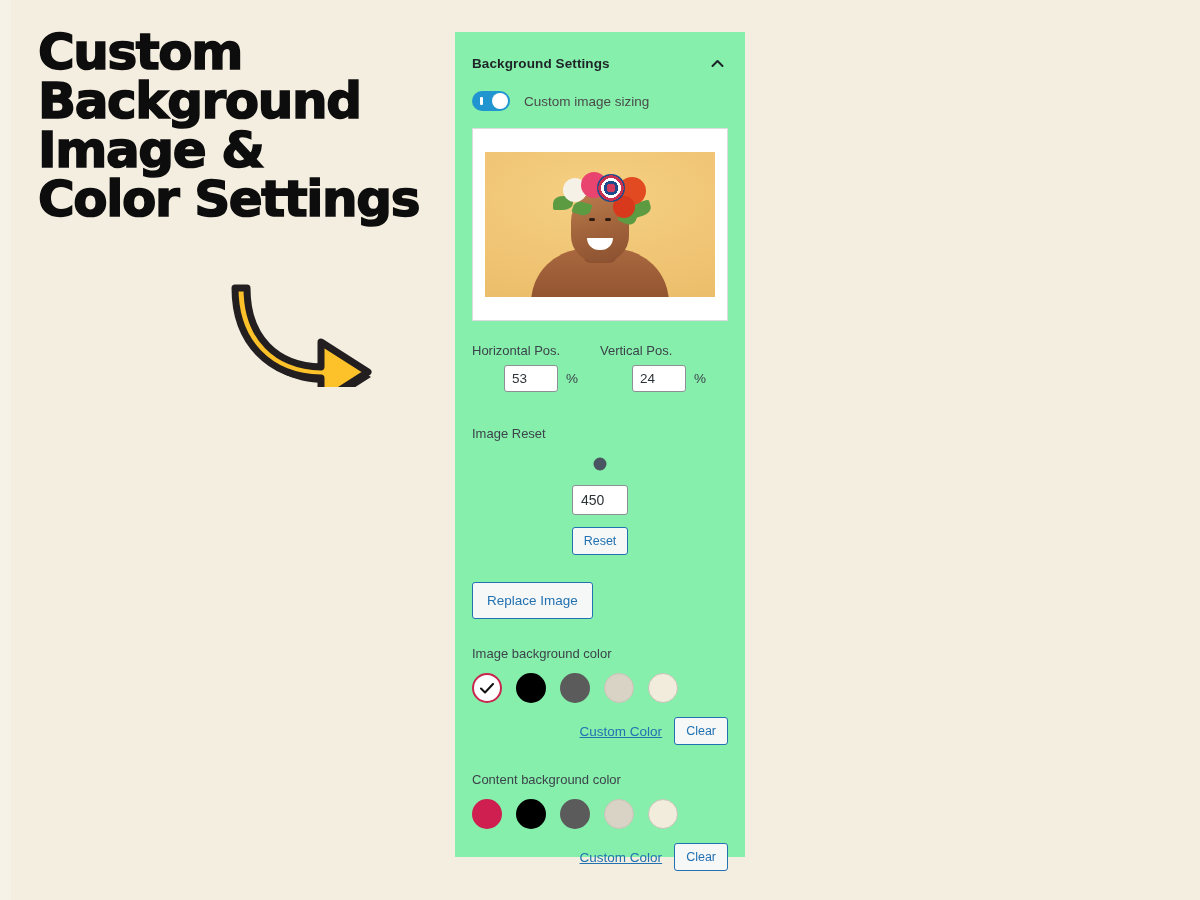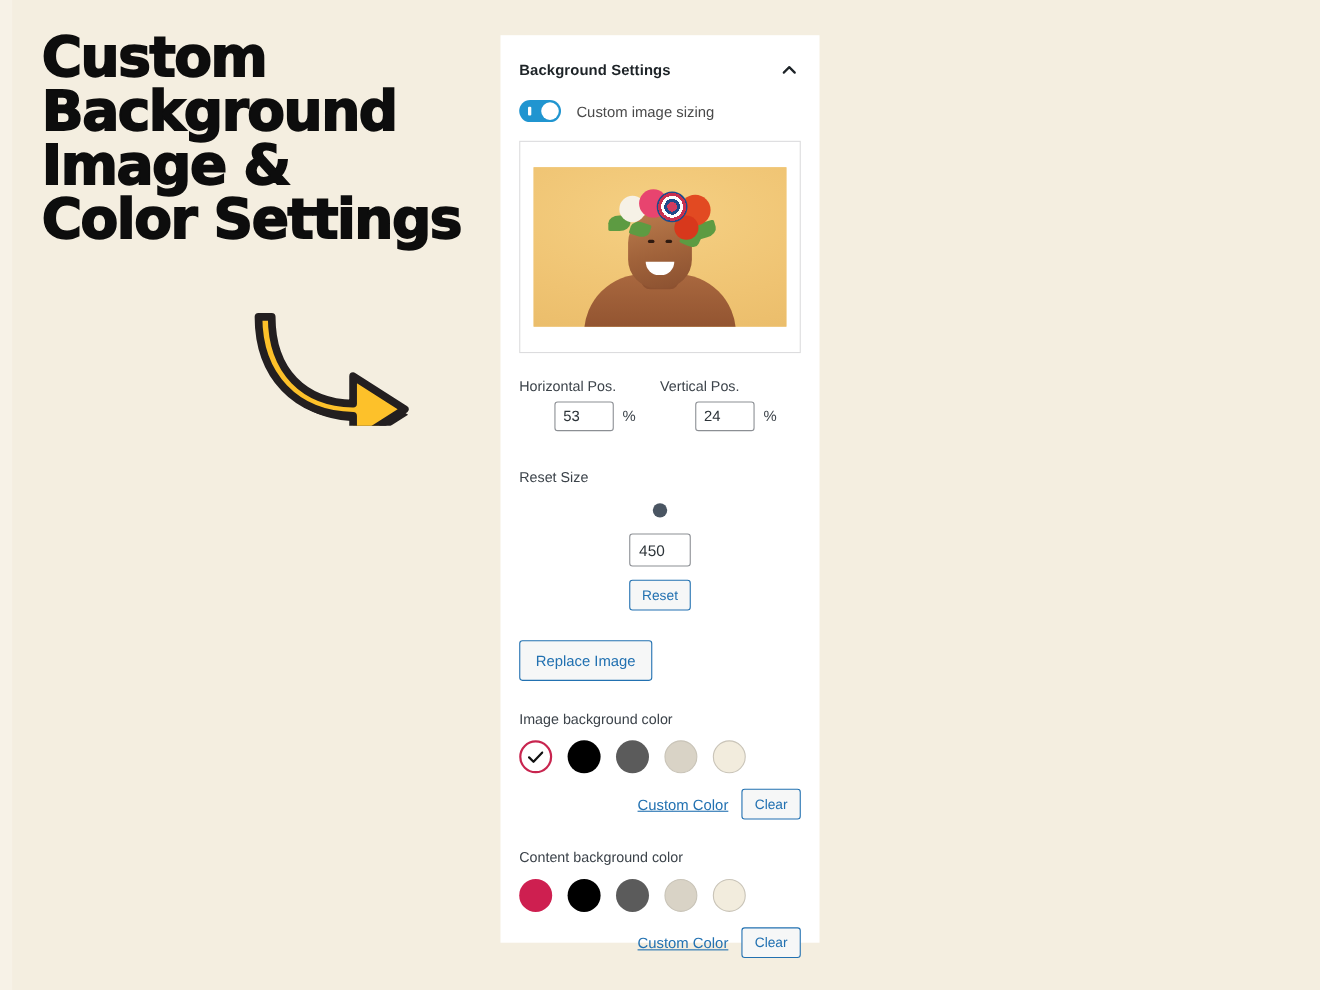--- a/index.html
+++ b/index.html
@@ -21,21 +21,21 @@
     -webkit-text-stroke:1.6px #0d0d0d;
   }
   #promo-heading span{display:block;white-space:pre;}
 
   #arrow-wrap{position:absolute;left:225px;top:272px;width:150px;height:115px;}
   #arrow-wrap svg{display:block;}
 
   
   #panel{
     position:absolute;left:455px;top:32px;width:290px;height:825px;
-    background:#ffffff;
+    background:#86efac;
   }
 
   #panel-header{
     display:flex;align-items:center;justify-content:space-between;
     padding:20px 17px 0 17px;
   }
   #panel-title{font-size:13.5px;font-weight:700;color:#1d2327;letter-spacing:0.1px;}
   #collapse-chevron{width:22px;height:22px;display:flex;align-items:center;justify-content:center;cursor:pointer;}
 
   
@@ -225,21 +225,21 @@
     <div class="pos-col">
       <div class="field-label">Vertical Pos.</div>
       <div class="field-line">
         <input class="num-input" type="text" value="24" style="">
         <span class="unit">%</span>
       </div>
     </div>
   </div>
 
   <div id="size-block">
-    <div class="field-label">Reset Size</div>
+    <div class="field-label">Image Reset</div>
     <div id="size-row">
       <div id="slider">
         <div id="slider-track"></div>
         <div id="slider-thumb" style="left: 40%;"></div>
       </div>
       <input id="size-input" type="text" value="450" style="">
       <button class="btn-secondary">Reset</button>
     </div>
   </div>
 

